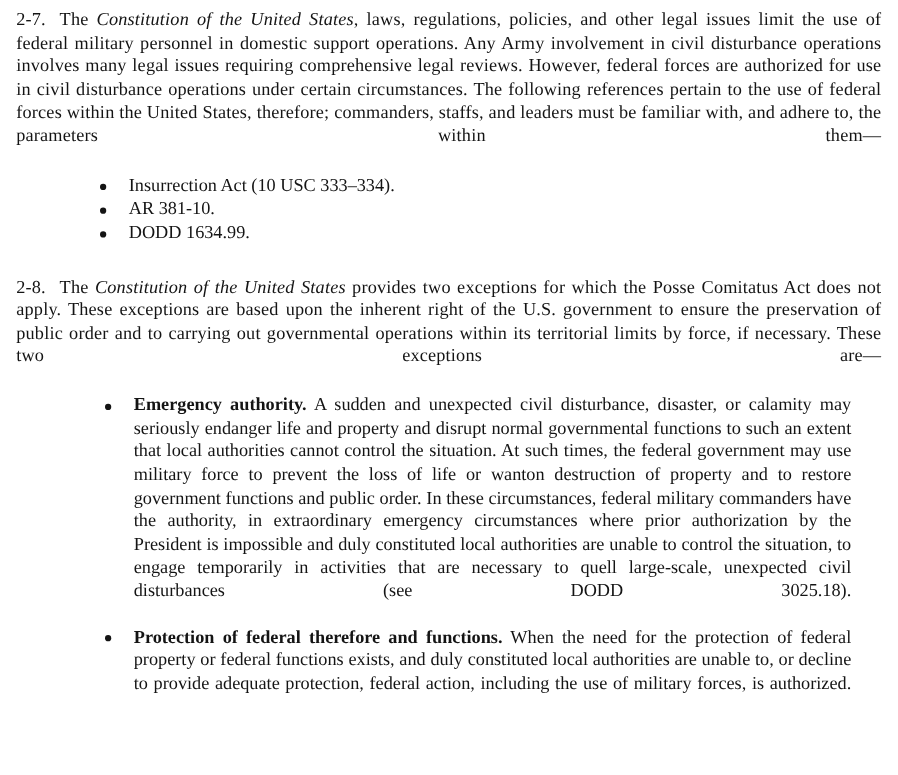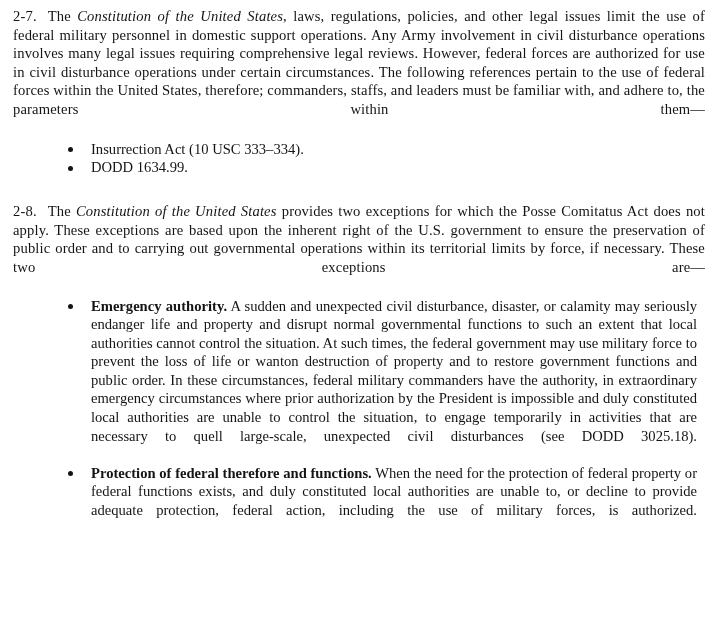--- a/index.html
+++ b/index.html
@@ -50,21 +50,21 @@
   }
   .pnum-gap { display: inline-block; width: 11px; }
 
   em.doctitle {
     font-style: italic;
   }
 
   
   .ref-list {
     list-style: none;
-    margin: 0;
+    margin: 12px;
     padding: 0;
     margin-top: 3px;
   }
   .ref-list li {
     position: relative;
     font-size: 14.6px;
     line-height: 18.6px;
     padding-left: 78px;
     color: #141414;
     white-space: nowrap;
@@ -75,21 +75,21 @@
     top: 7.5px;
     width: 5px;
     height: 5px;
     border-radius: 50%;
     background: #141414;
   }
 
   
   .exc-list {
     list-style: none;
-    margin: 0;
+    margin: 16px;
     padding: 0;
     margin-top: 2px;
   }
   .exc-list li {
     position: relative;
     padding-left: 78px;
     padding-right: 8px;
     font-size: 14.6px;
     line-height: 18.55px;
     text-align: justify;
@@ -124,20 +124,24 @@
 
     <p class="para para-2-7"><span class="pnum">2-7.</span><span class="pnum-gap"></span><span>The </span><em class="doctitle">Constitution of the United States</em><span>, laws, regulations, policies, and other legal issues limit the use of federal military personnel in domestic support operations. Any Army involvement in civil disturbance operations involves many legal issues requiring comprehensive legal reviews. However, federal forces are authorized for use in civil disturbance operations under certain circumstances. The following references pertain to the use of federal forces within the United States, therefore; commanders, staffs, and leaders must be familiar with, and adhere to, the parameters within them—</span></p>
 
     <ul class="ref-list">
       <li>
         <span class="dot"></span>
         <span>Insurrection Act (10 USC 333–334).</span>
       </li>
       <li>
         <span class="dot"></span>
+        <span>AR 381-10.</span>
+      </li>
+      <li>
+        <span class="dot"></span>
         <span>DODD 1634.99.</span>
       </li>
     </ul>
 
     <p class="para para-2-8"><span class="pnum">2-8.</span><span class="pnum-gap"></span><span>The </span><em class="doctitle">Constitution of the United States</em><span> provides two exceptions for which the Posse Comitatus Act does not apply. These exceptions are based upon the inherent right of the U.S. government to ensure the preservation of public order and to carrying out governmental operations within its territorial limits by force, if necessary. These two exceptions are—</span></p>
 
     <ul class="exc-list">
       <li>
         <span class="dot"></span><b>Emergency authority.</b><span> A sudden and unexpected civil disturbance, disaster, or calamity may seriously endanger life and property and disrupt normal governmental functions to such an extent that local authorities cannot control the situation. At such times, the federal government may use military force to prevent the loss of life or wanton destruction of property and to restore government functions and public order. In these circumstances, federal military commanders have the authority, in extraordinary emergency circumstances where prior authorization by the President is impossible and duly constituted local authorities are unable to control the situation, to engage temporarily in activities that are necessary to quell large-scale, unexpected civil disturbances (see DODD 3025.18).</span>
       </li>

